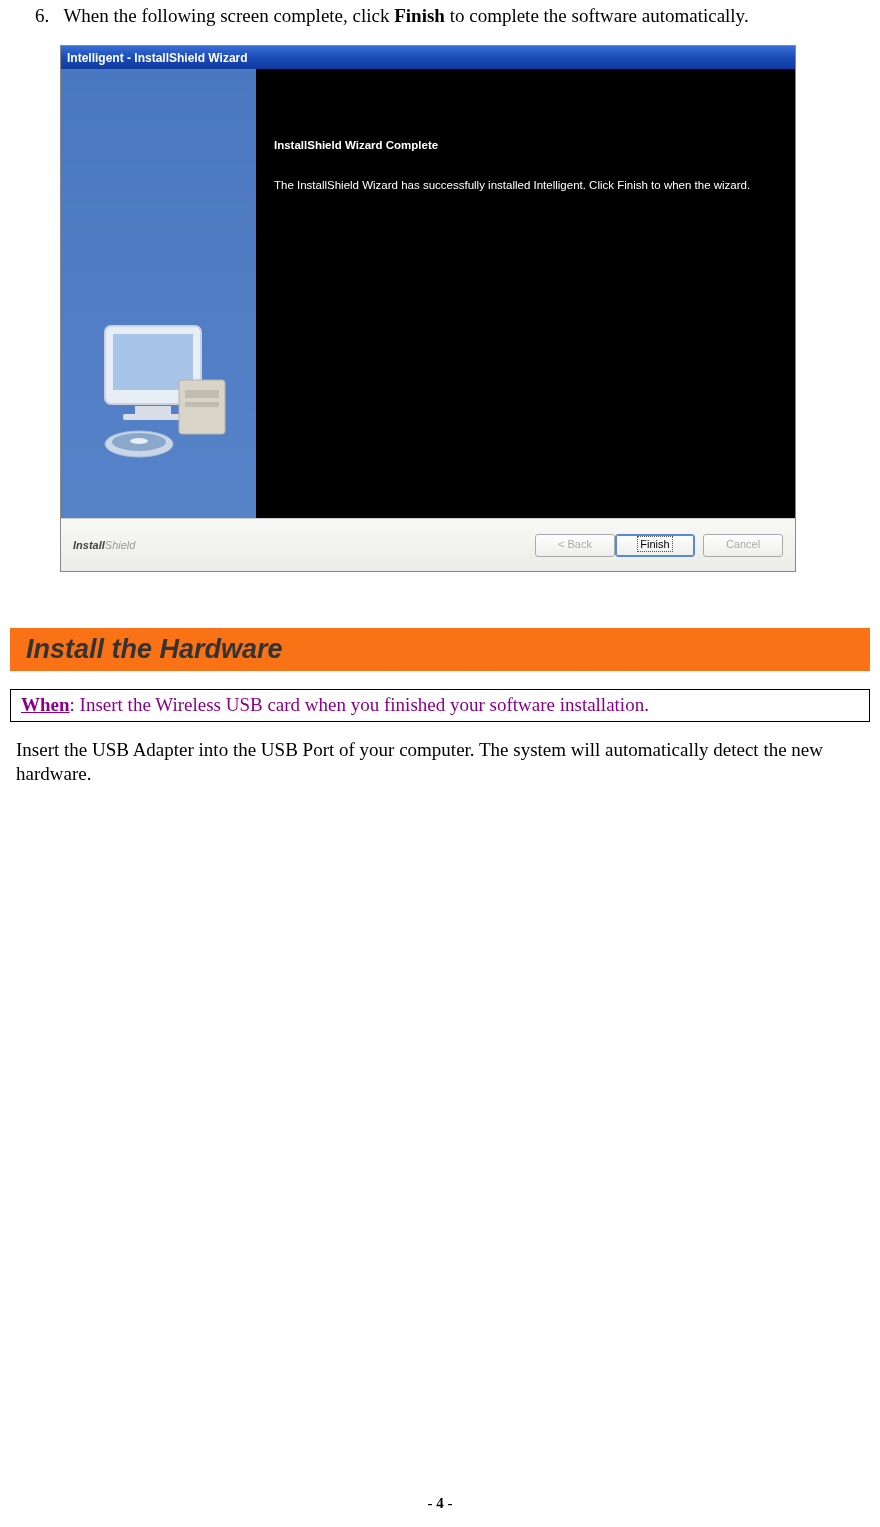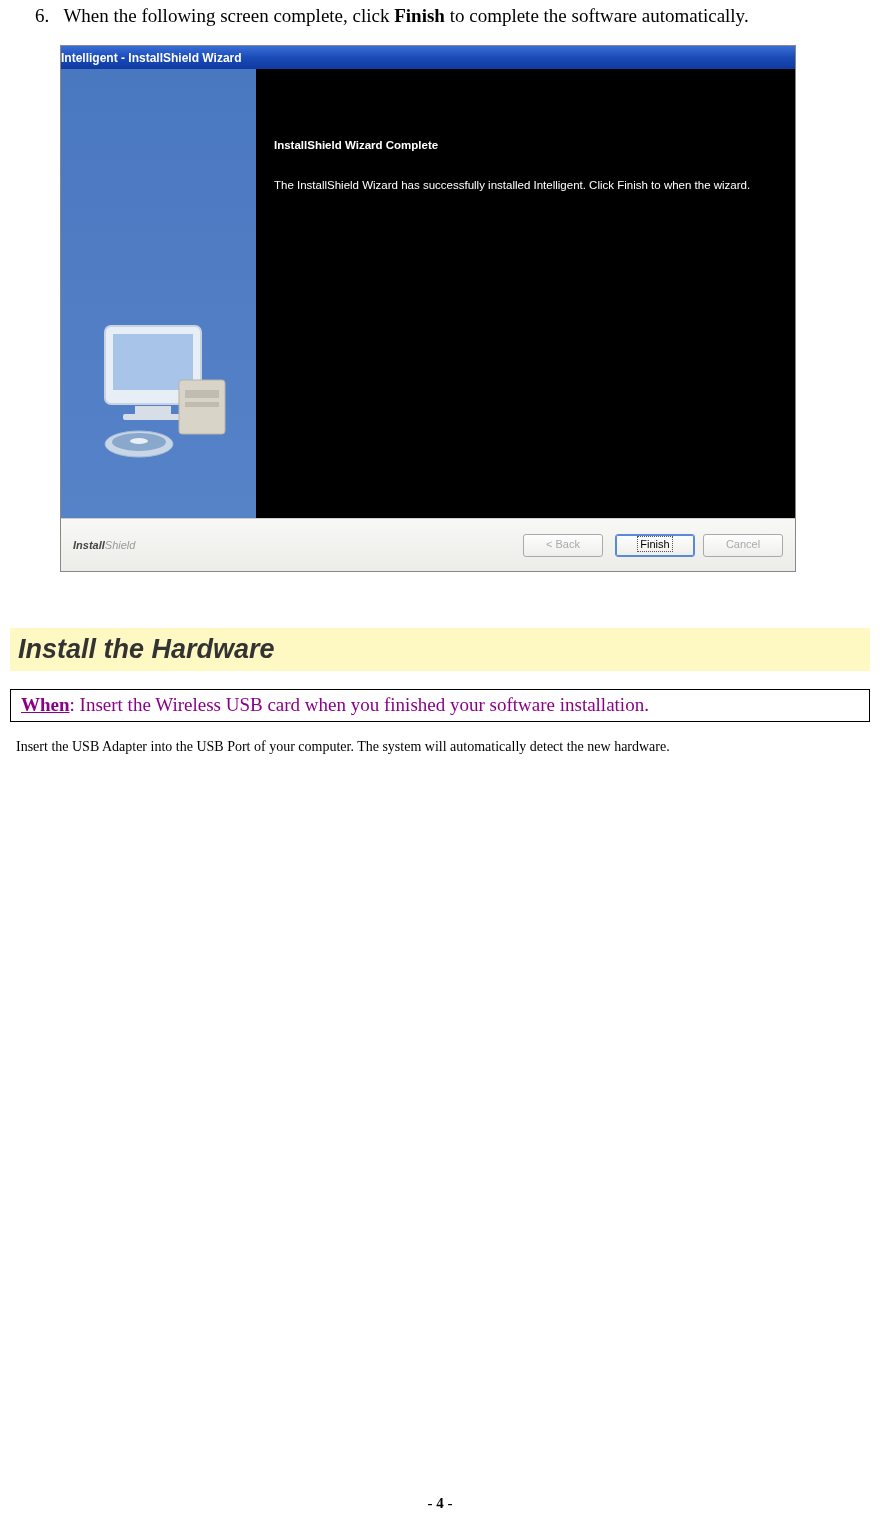--- a/index.html
+++ b/index.html
@@ -27,21 +27,21 @@
   .dialog-wrap {
     margin: 18px 0 0 50px;
     width: 734px;
     border: 1px solid #888;
   }
   .titlebar {
     background: linear-gradient(to bottom, #3b6ed5 0%, #1a4bb8 50%, #0f3aa0 100%);
     height: 23px;
     display: flex;
     align-items: center;
-    padding: 0 0;
+    padding: 0 6px;
     color: white;
     font-family: Tahoma, sans-serif;
     font-size: 12px;
     font-weight: bold;
   }
   .dialog-body {
     background: #000000;
     height: 449px;
     display: flex;
     position: relative;
@@ -108,45 +108,45 @@
     border: 1px solid #5a8ad6;
     box-shadow: 0 0 0 1px #5a8ad6 inset;
   }
   .xp-btn.focus .inner {
     border: 1px dotted #555;
     padding: 0 2px;
     display: inline-block;
     line-height: 14px;
   }
   .btn-group { display: flex; }
-  .btn-group .xp-btn:first-child { margin-right: 12px; }
+  .btn-group .xp-btn:first-child { margin-right: 0; }
   
   .section-heading {
-    background: #fef9c3;
-    padding: 6px 8px;
+    background: #f97316;
+    padding: 6px 16px;
     font-family: Verdana, Geneva, sans-serif;
     font-size: 27px;
     font-weight: bold;
     font-style: italic;
     color: #333333;
     margin: 56px 0 18px 0;
   }
   .note-box {
     border: 1.5px solid black;
     padding: 4px 10px 5px 10px;
     margin: 0 0 8px 0;
     font-size: 19px;
     color: #8b008b;
   }
   .note-box .note-label {
     font-weight: bold;
     text-decoration: underline;
   }
   .body-text {
-    font-size: 14px;
+    font-size: 19px;
     line-height: 1.28;
     margin: 16px 6px;
   }
   .page-num {
     position: absolute;
     bottom: 15px;
     left: 0;
     width: 100%;
     text-align: center;
     font-size: 15px;

